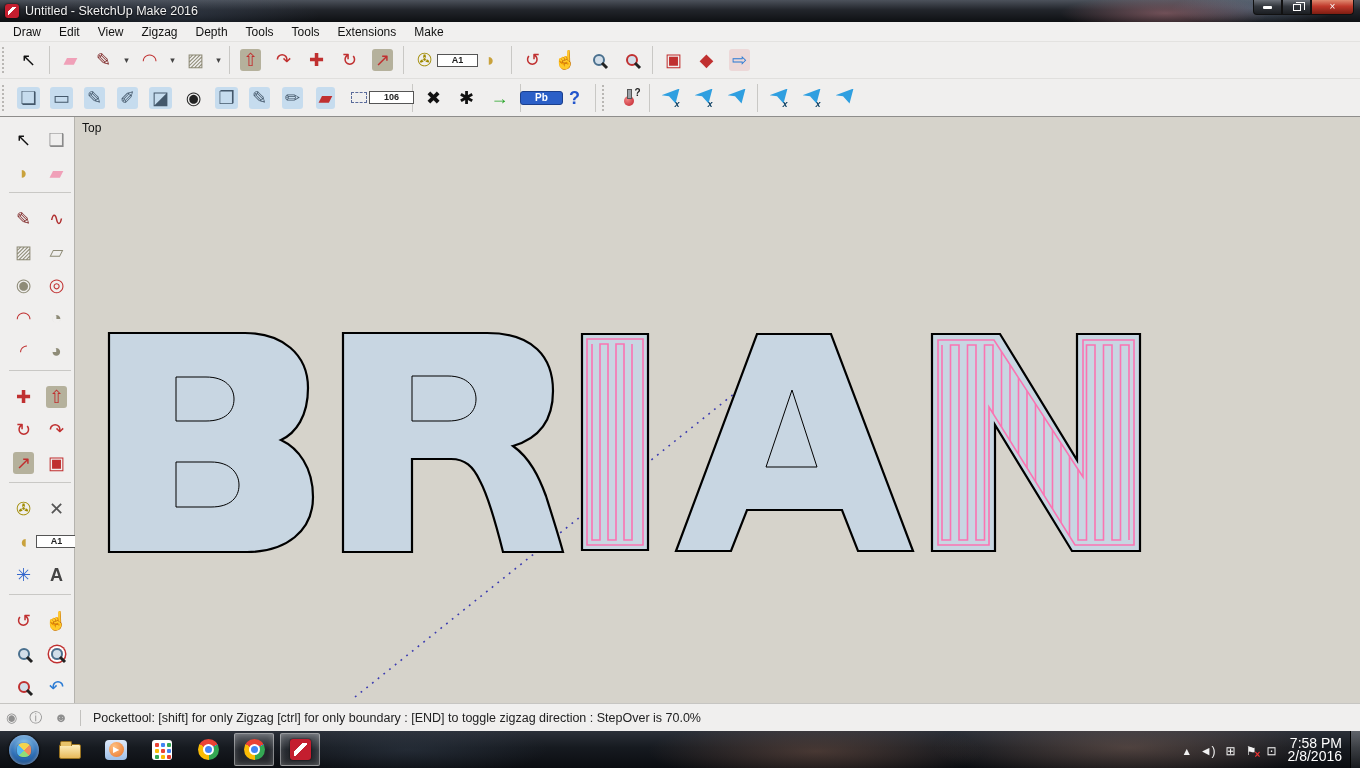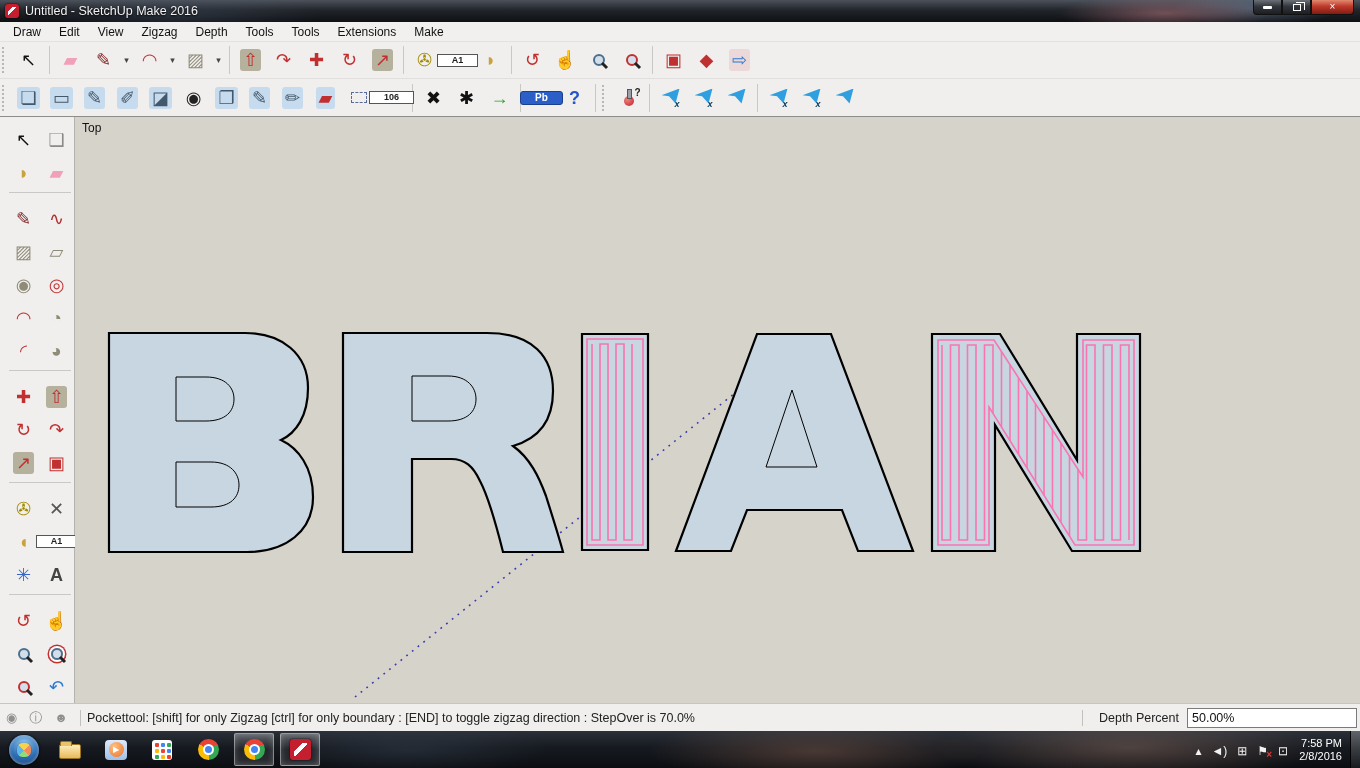--- a/index.html
+++ b/index.html
@@ -71,21 +71,21 @@
   #lefttools .lsep{grid-column:1 / span 2;height:7px;border-top:1px solid #c9c8c5;margin:3px 2px;}
   #canvas{position:relative;flex:1;height:586px;background:#d6d3cb;overflow:hidden;}
   #view-label{position:absolute;left:7px;top:4px;font-size:12px;color:#111;z-index:2;}
   #drawing{position:absolute;left:0;top:0;}
 
   
   #statusbar{position:absolute;left:0;top:703px;width:1360px;height:28px;background:#f0efee;
     border-top:1px solid #c6c5c2;display:flex;align-items:center;font-size:12.5px;color:#222;}
   .sicon{font-size:13px;color:#8f8f8f;margin:0 6px;cursor:default;}
   .ssep{width:1px;height:16px;background:#c2c1be;margin:0 6px;}
-  #status-message{white-space:nowrap;}
+  #status-message{margin-left:6px;white-space:nowrap;}
   #status-right{margin-left:auto;display:flex;align-items:center;}
   #depth-label{margin:0 8px 0 10px;}
   #depth-input{width:170px;height:20px;border:1px solid #7a7a7a;font-size:12.5px;padding:0 4px;margin-right:3px;background:#fff;color:#111;}
 
   
   #taskbar{position:absolute;left:0;top:731px;width:1360px;height:37px;
     background:
       radial-gradient(240px 46px at 60% 55%, rgba(150,105,85,.40), transparent 70%),
       radial-gradient(280px 50px at 83% 45%, rgba(185,140,120,.35), transparent 70%),
       radial-gradient(200px 40px at 30% 50%, rgba(70,85,105,.30), transparent 70%),
@@ -117,21 +117,21 @@
   .chrome{width:21px;height:21px;border-radius:50%;position:relative;
     background:conic-gradient(from -60deg,#ea4335 0 33%,#4285f4 0 34%,#34a853 34% 66%,#fbbc05 66% 100%);}
   .chrome::before{content:"";position:absolute;left:5px;top:5px;width:11px;height:11px;border-radius:50%;background:#fff;}
   .chrome::after{content:"";position:absolute;left:7px;top:7px;width:7px;height:7px;border-radius:50%;background:#4285f4;}
   .sketchup{width:21px;height:21px;border-radius:3px;background:#c41e2f;position:relative;box-shadow:0 0 2px #000;}
   .sketchup::after{content:"";position:absolute;left:4px;top:4px;width:13px;height:13px;
     background:linear-gradient(135deg,transparent 32%,#fff 32%,#fff 54%,transparent 54%);}
   #tray{margin-left:auto;display:flex;align-items:center;color:#fff;}
   .tray-icon{font-size:12px;margin:0 5px;color:#f2f2f2;position:relative;cursor:default;}
   .tray-icon .mark{position:absolute;right:-4px;bottom:-2px;color:#e33;font-weight:bold;font-size:10px;}
-  #clock{text-align:right;font-size:11px;line-height:13px;margin:0 8px 0 6px;color:#fff;cursor:default;}
+  #clock{text-align:right;font-size:14px;line-height:13px;margin:0 8px 0 6px;color:#fff;cursor:default;}
   #show-desktop{width:10px;height:37px;border-left:1px solid #000;
     background:linear-gradient(rgba(255,255,255,.25),rgba(255,255,255,.05));}
 </style>
 </head>
 <body>
 
 <div id="screen">
 
   <div id="titlebar">
     <span id="su-logo"></span>
@@ -457,25 +457,20 @@
             </g>
           </g>
         </svg>
     </div>
   </div>
 
   <div id="statusbar">
     <span id="status-icons"><span class="sicon">◉</span><span class="sicon">ⓘ</span><span class="sicon">☻</span></span>
     <span class="ssep"></span>
     <span id="status-message">Pockettool: [shift] for only Zigzag [ctrl] for only boundary : [END] to toggle zigzag direction : StepOver is 70.0%</span>
-    <div id="status-right">
-      <span class="ssep"></span>
-      <span id="depth-label">Depth Percent</span>
-      <input id="depth-input" value="50.00%" style="">
-    </div>
   </div>
 
   <div id="taskbar">
     <div id="task-items">
         <div class="task-item">
           <span class="orb"></span>
         </div>
         <div class="task-item">
           <span class="folder"></span>
         </div>

